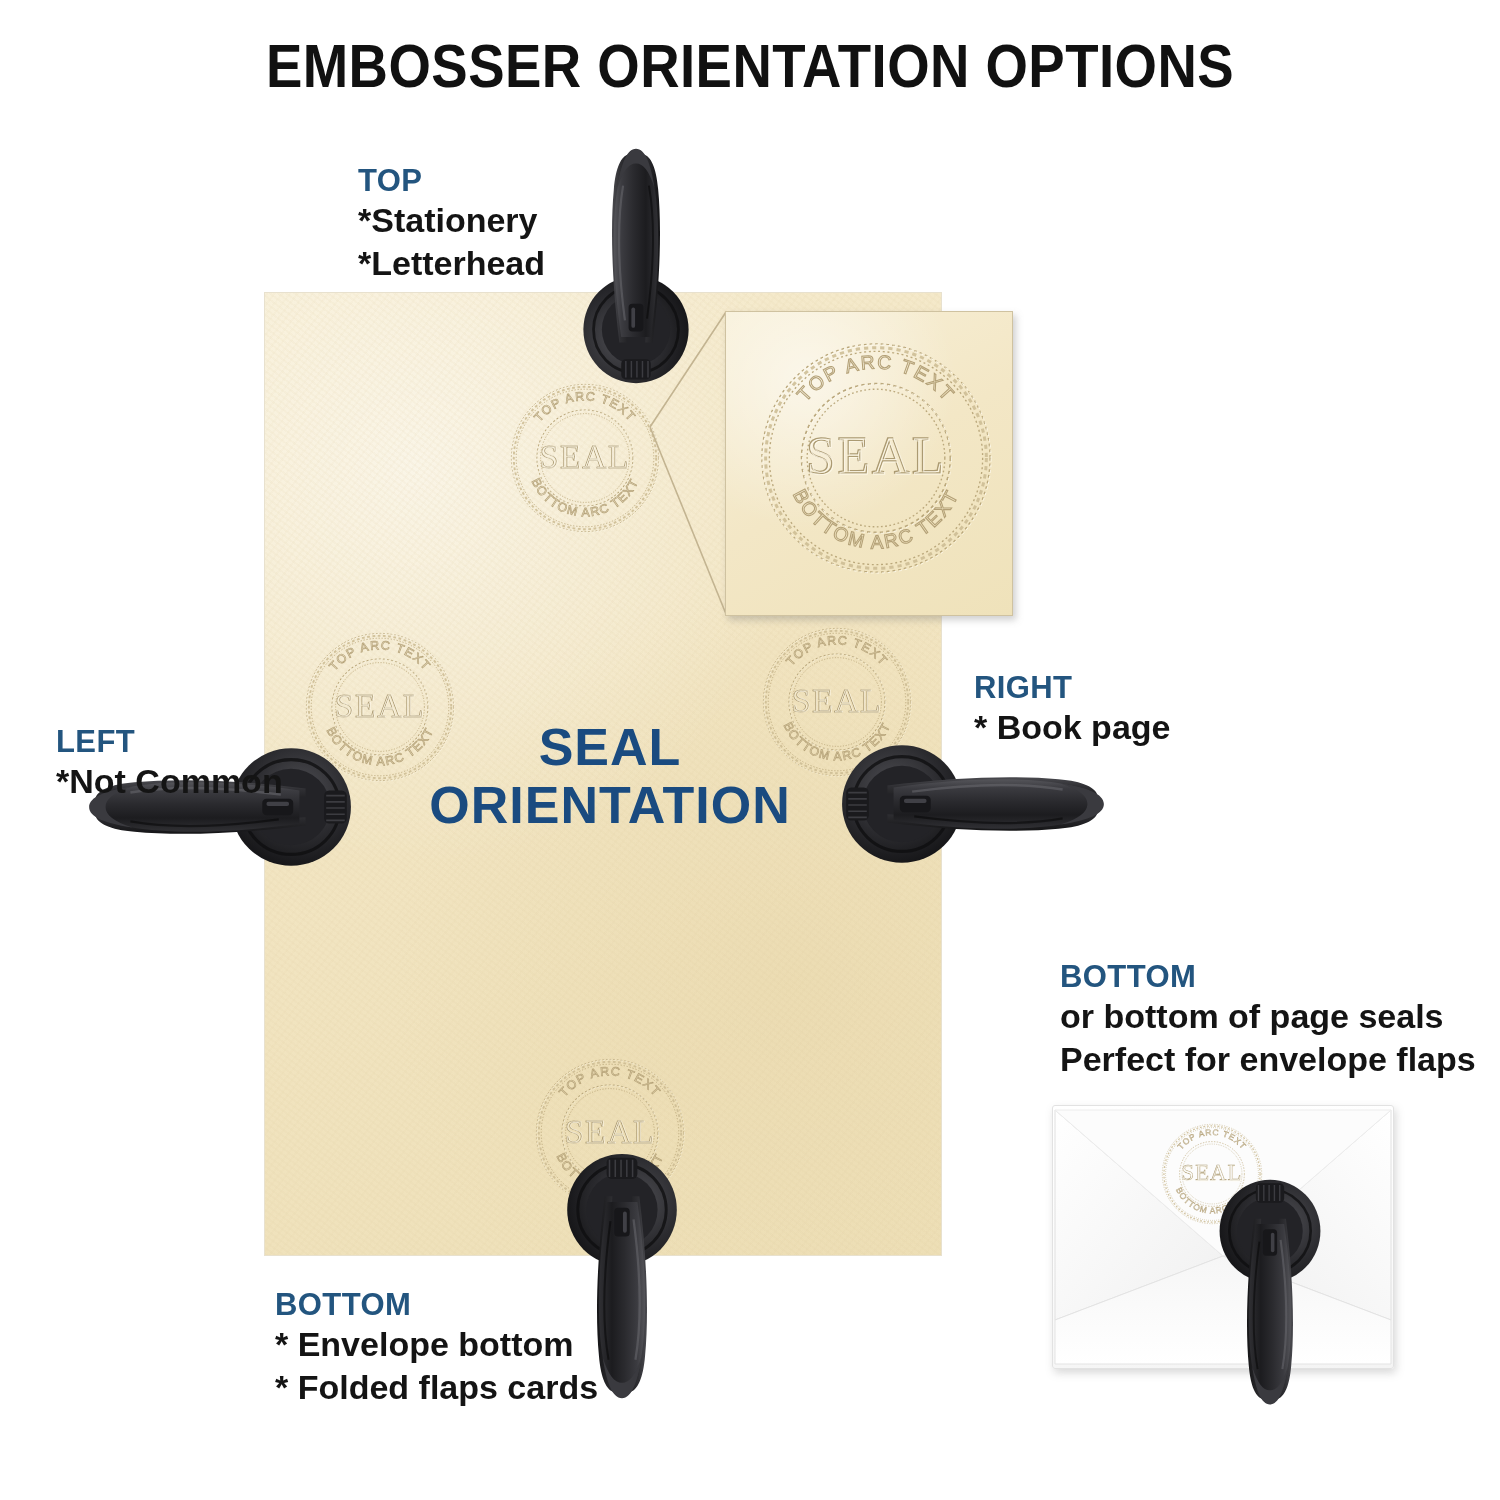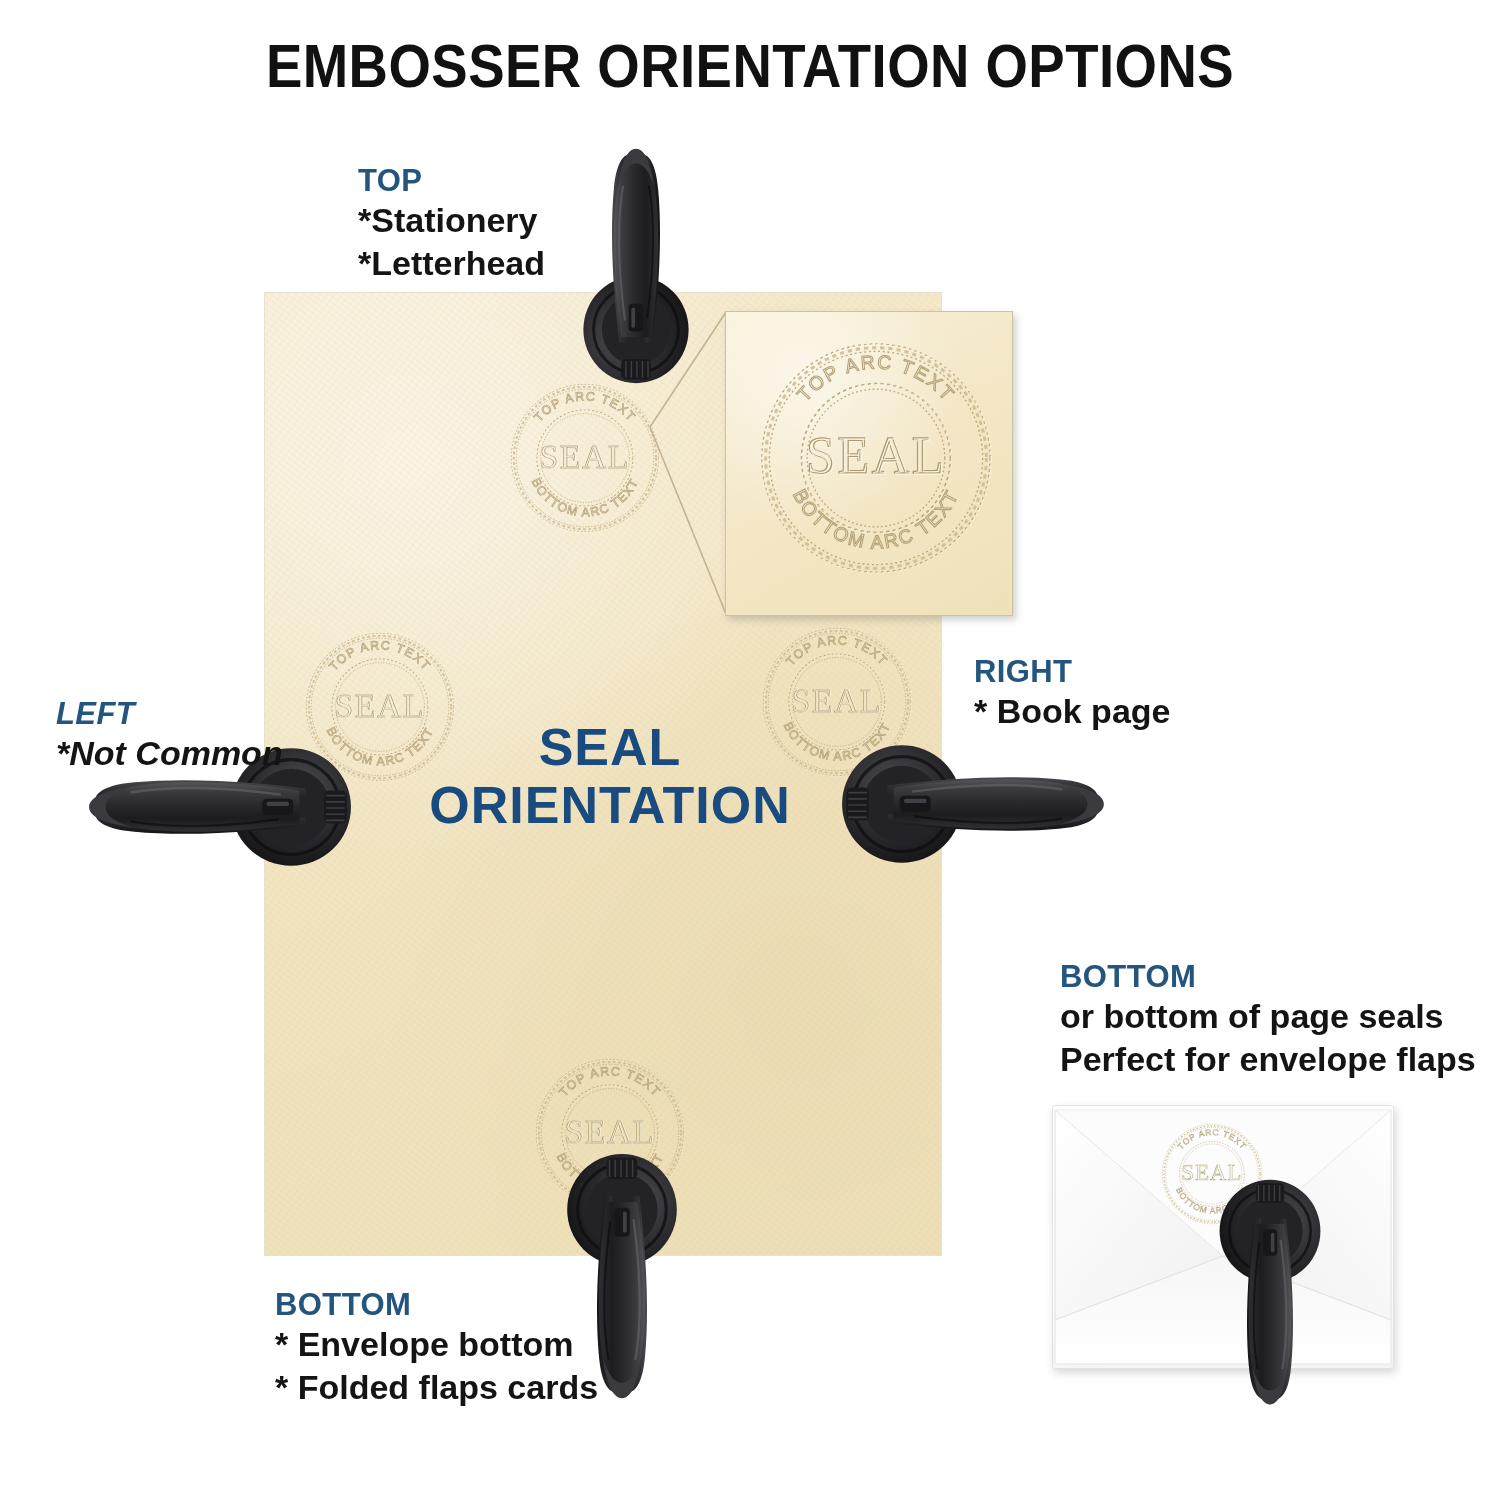--- a/index.html
+++ b/index.html
@@ -233,26 +233,26 @@
         <use href="#sym-embosser" width="260" height="120"></use>
       </g>
   </svg>
 
   <div class="lbl" style="left:358px;top:164px;">
     <div class="head">TOP</div>
     <div class="sub">*Stationery</div>
     <div class="sub">*Letterhead</div>
   </div>
 
-  <div class="lbl" style="left:56px;top:697px;font-style:italic;">
+  <div class="lbl" style="left:56px;top:725px;">
     <div class="head">LEFT</div>
     <div class="sub">*Not Common</div>
   </div>
 
-  <div class="lbl" style="left:974px;top:655px;">
+  <div class="lbl" style="left:974px;top:671px;">
     <div class="head">RIGHT</div>
     <div class="sub">* Book page</div>
   </div>
 
   <div class="lbl" style="left:275px;top:1288px;">
     <div class="head">BOTTOM</div>
     <div class="sub">* Envelope bottom</div>
     <div class="sub">* Folded flaps cards</div>
   </div>
 

